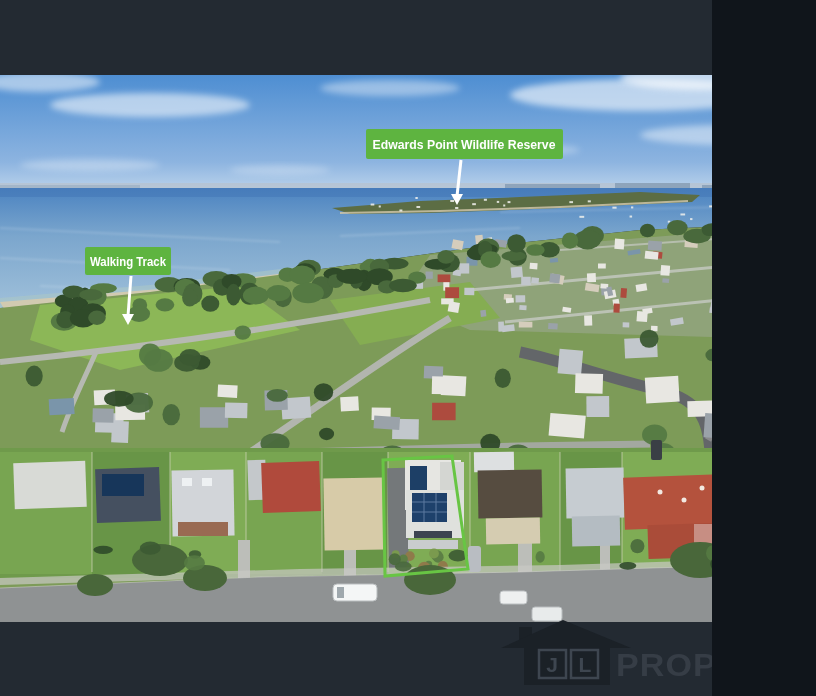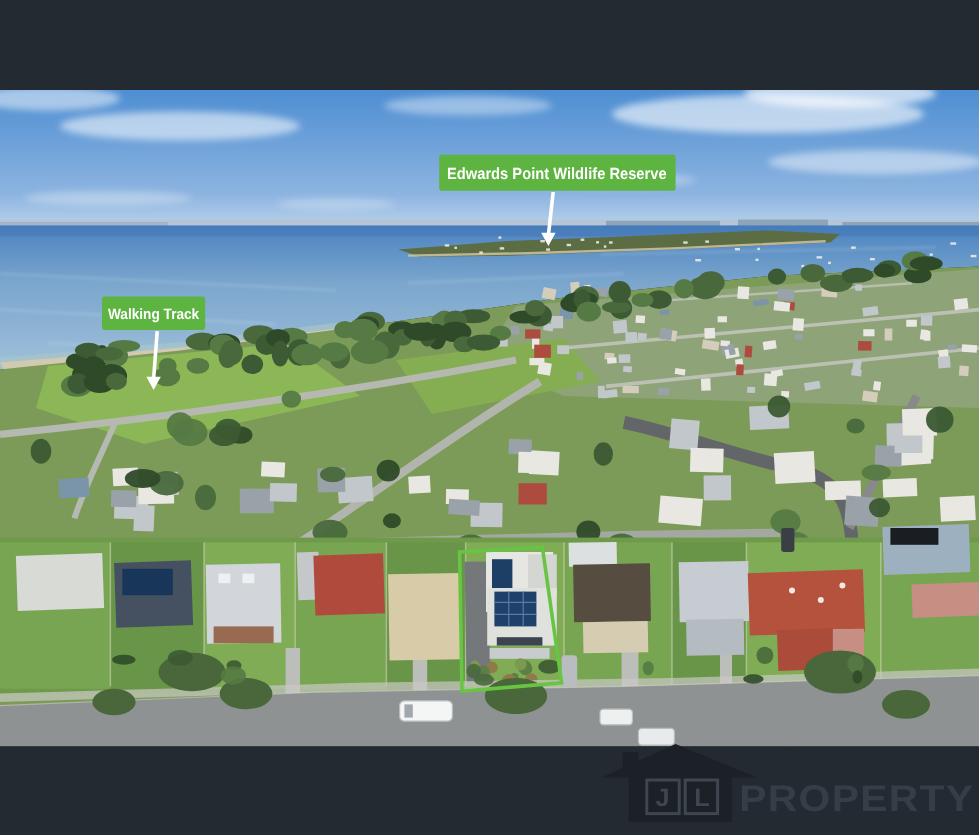--- a/index.html
+++ b/index.html
@@ -1,16 +1,16 @@
 <!DOCTYPE html>
 <html><head>
 <meta charset="utf-8">
 <style>
   html,body{margin:0;padding:0;background:#10151b;}
-  .frame{position:relative;width:816px;height:696px;overflow:hidden;background:#232a32;
+  .frame{position:relative;width:712px;height:696px;overflow:hidden;background:#232a32;
          font-family:"Liberation Sans",sans-serif;}
   svg{display:block;}
   text{font-family:"Liberation Sans","DejaVu Sans",sans-serif;}
   .badge-text{font-weight:bold;fill:#ffffff;}
   .logo-letter{font-weight:bold;}
 </style>
 </head>
 <body>
 
 <div class="frame">

